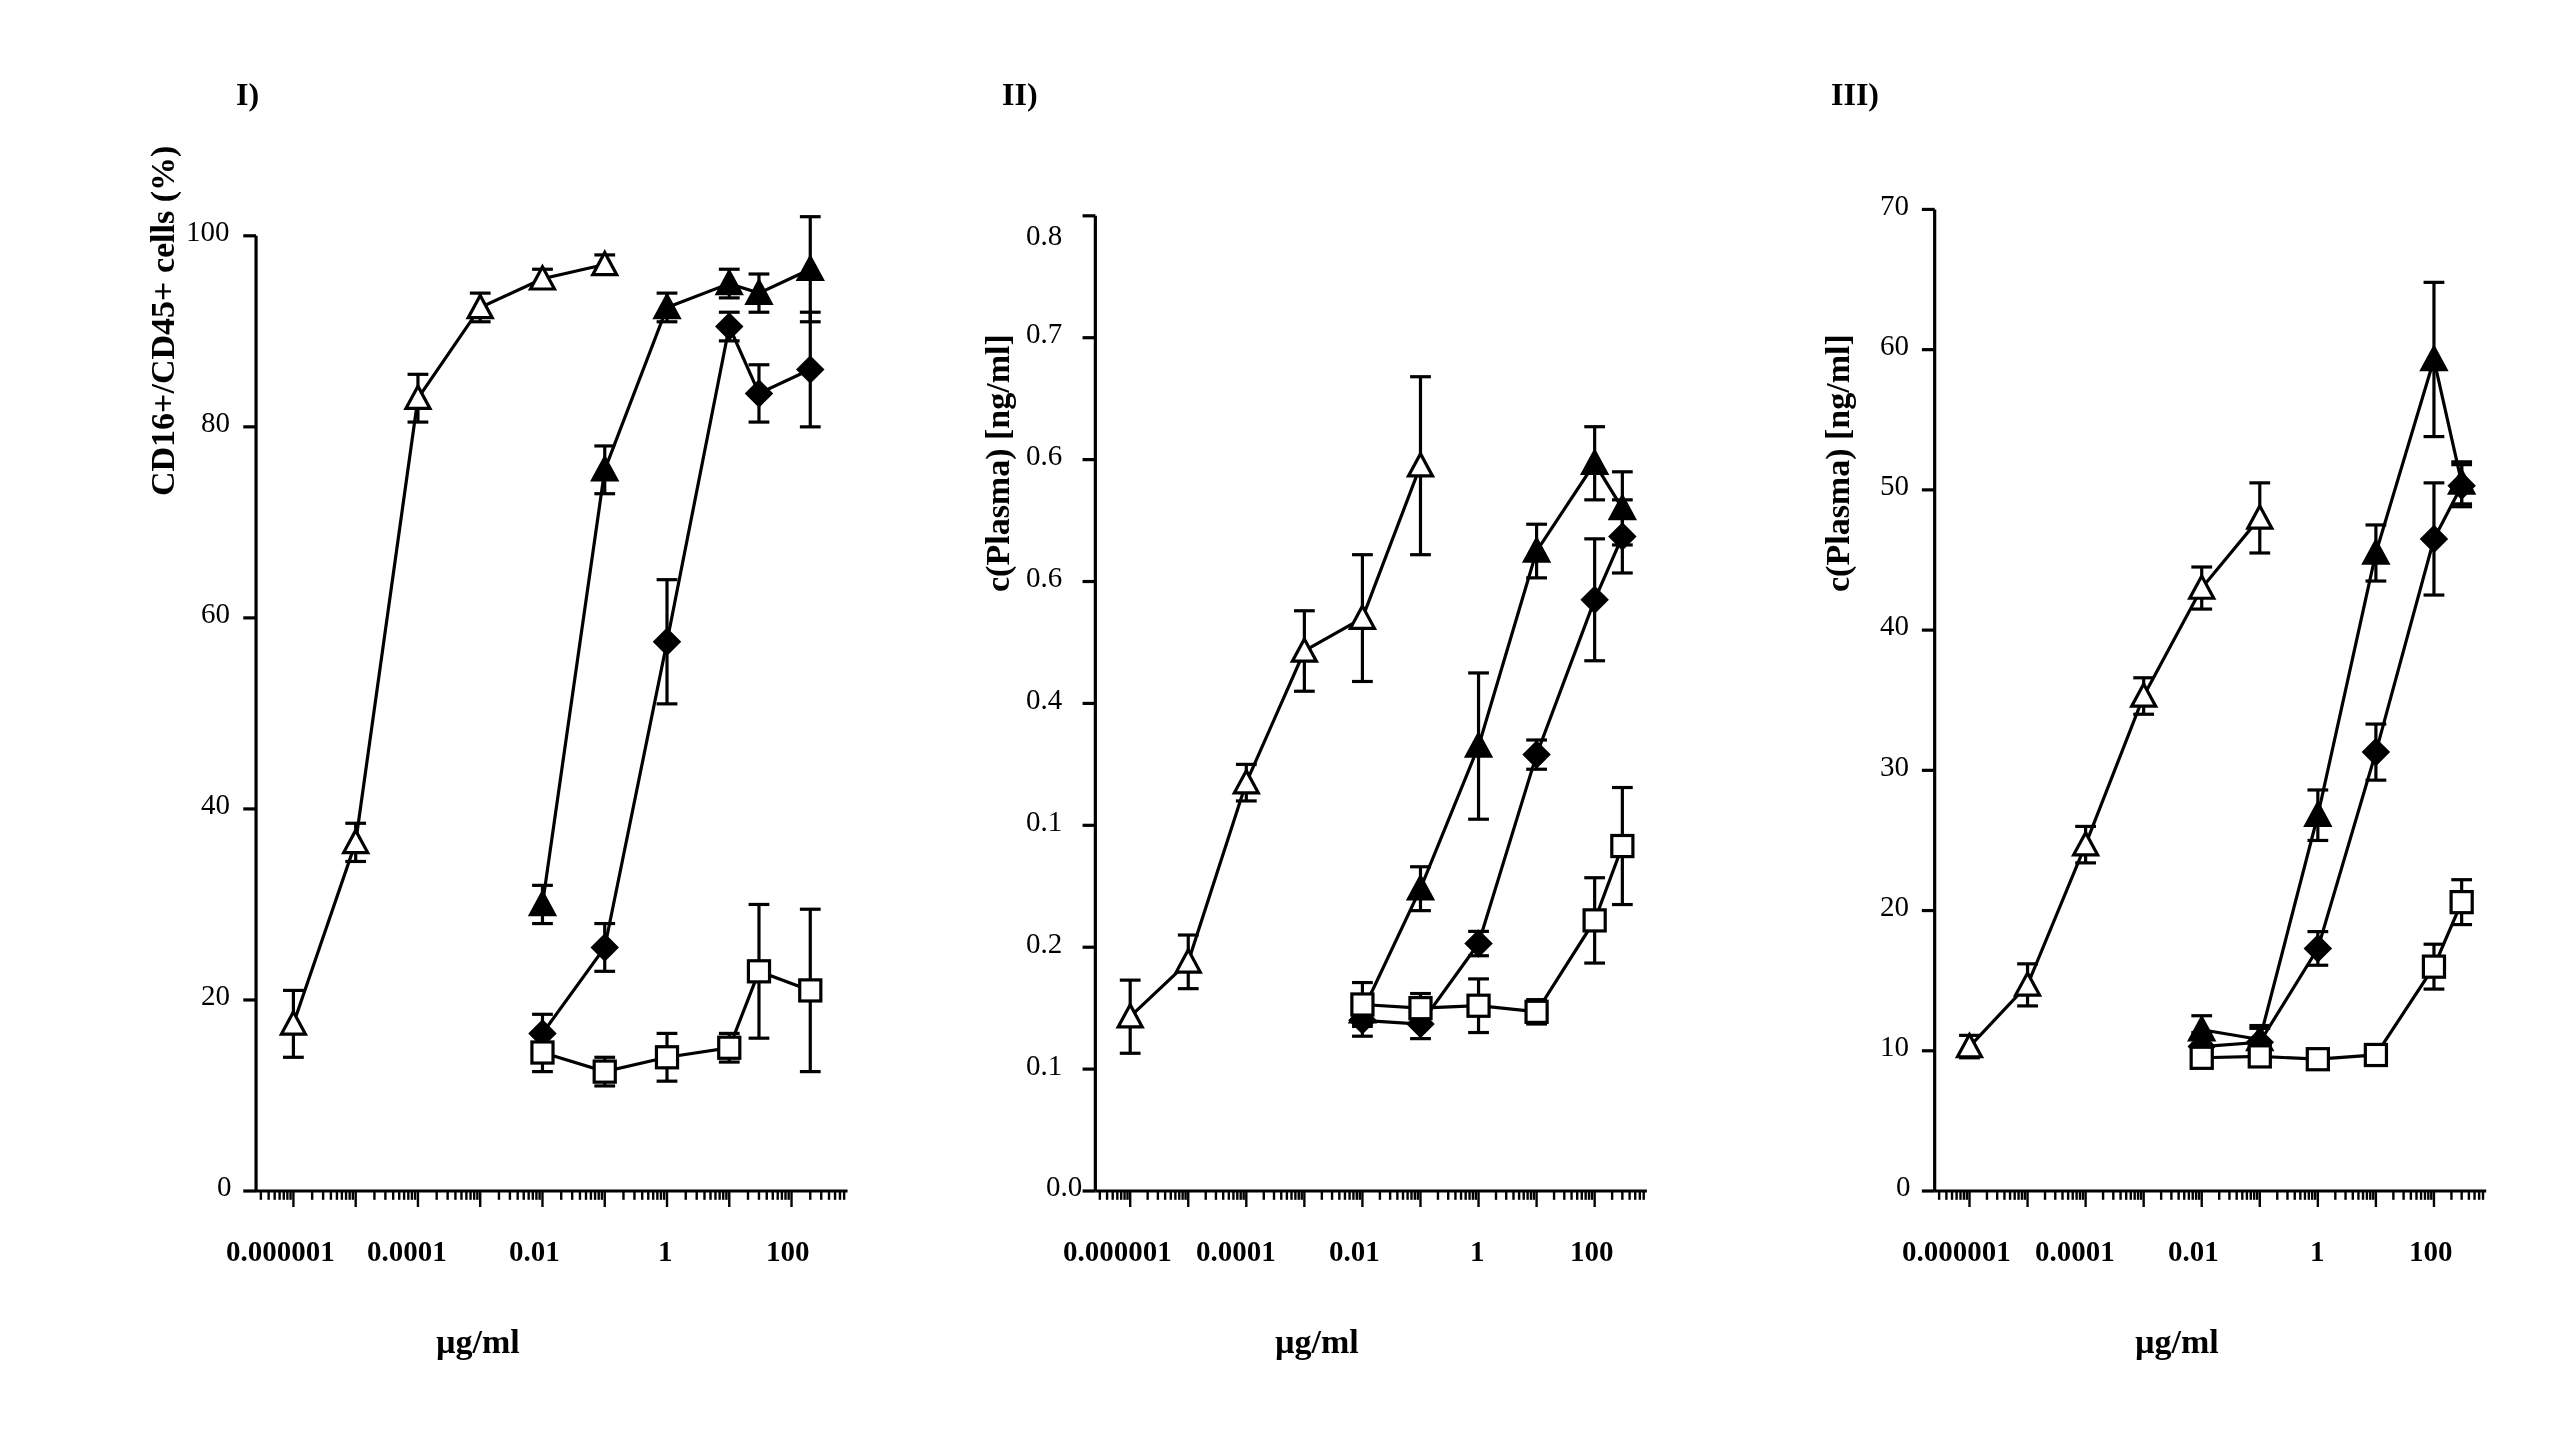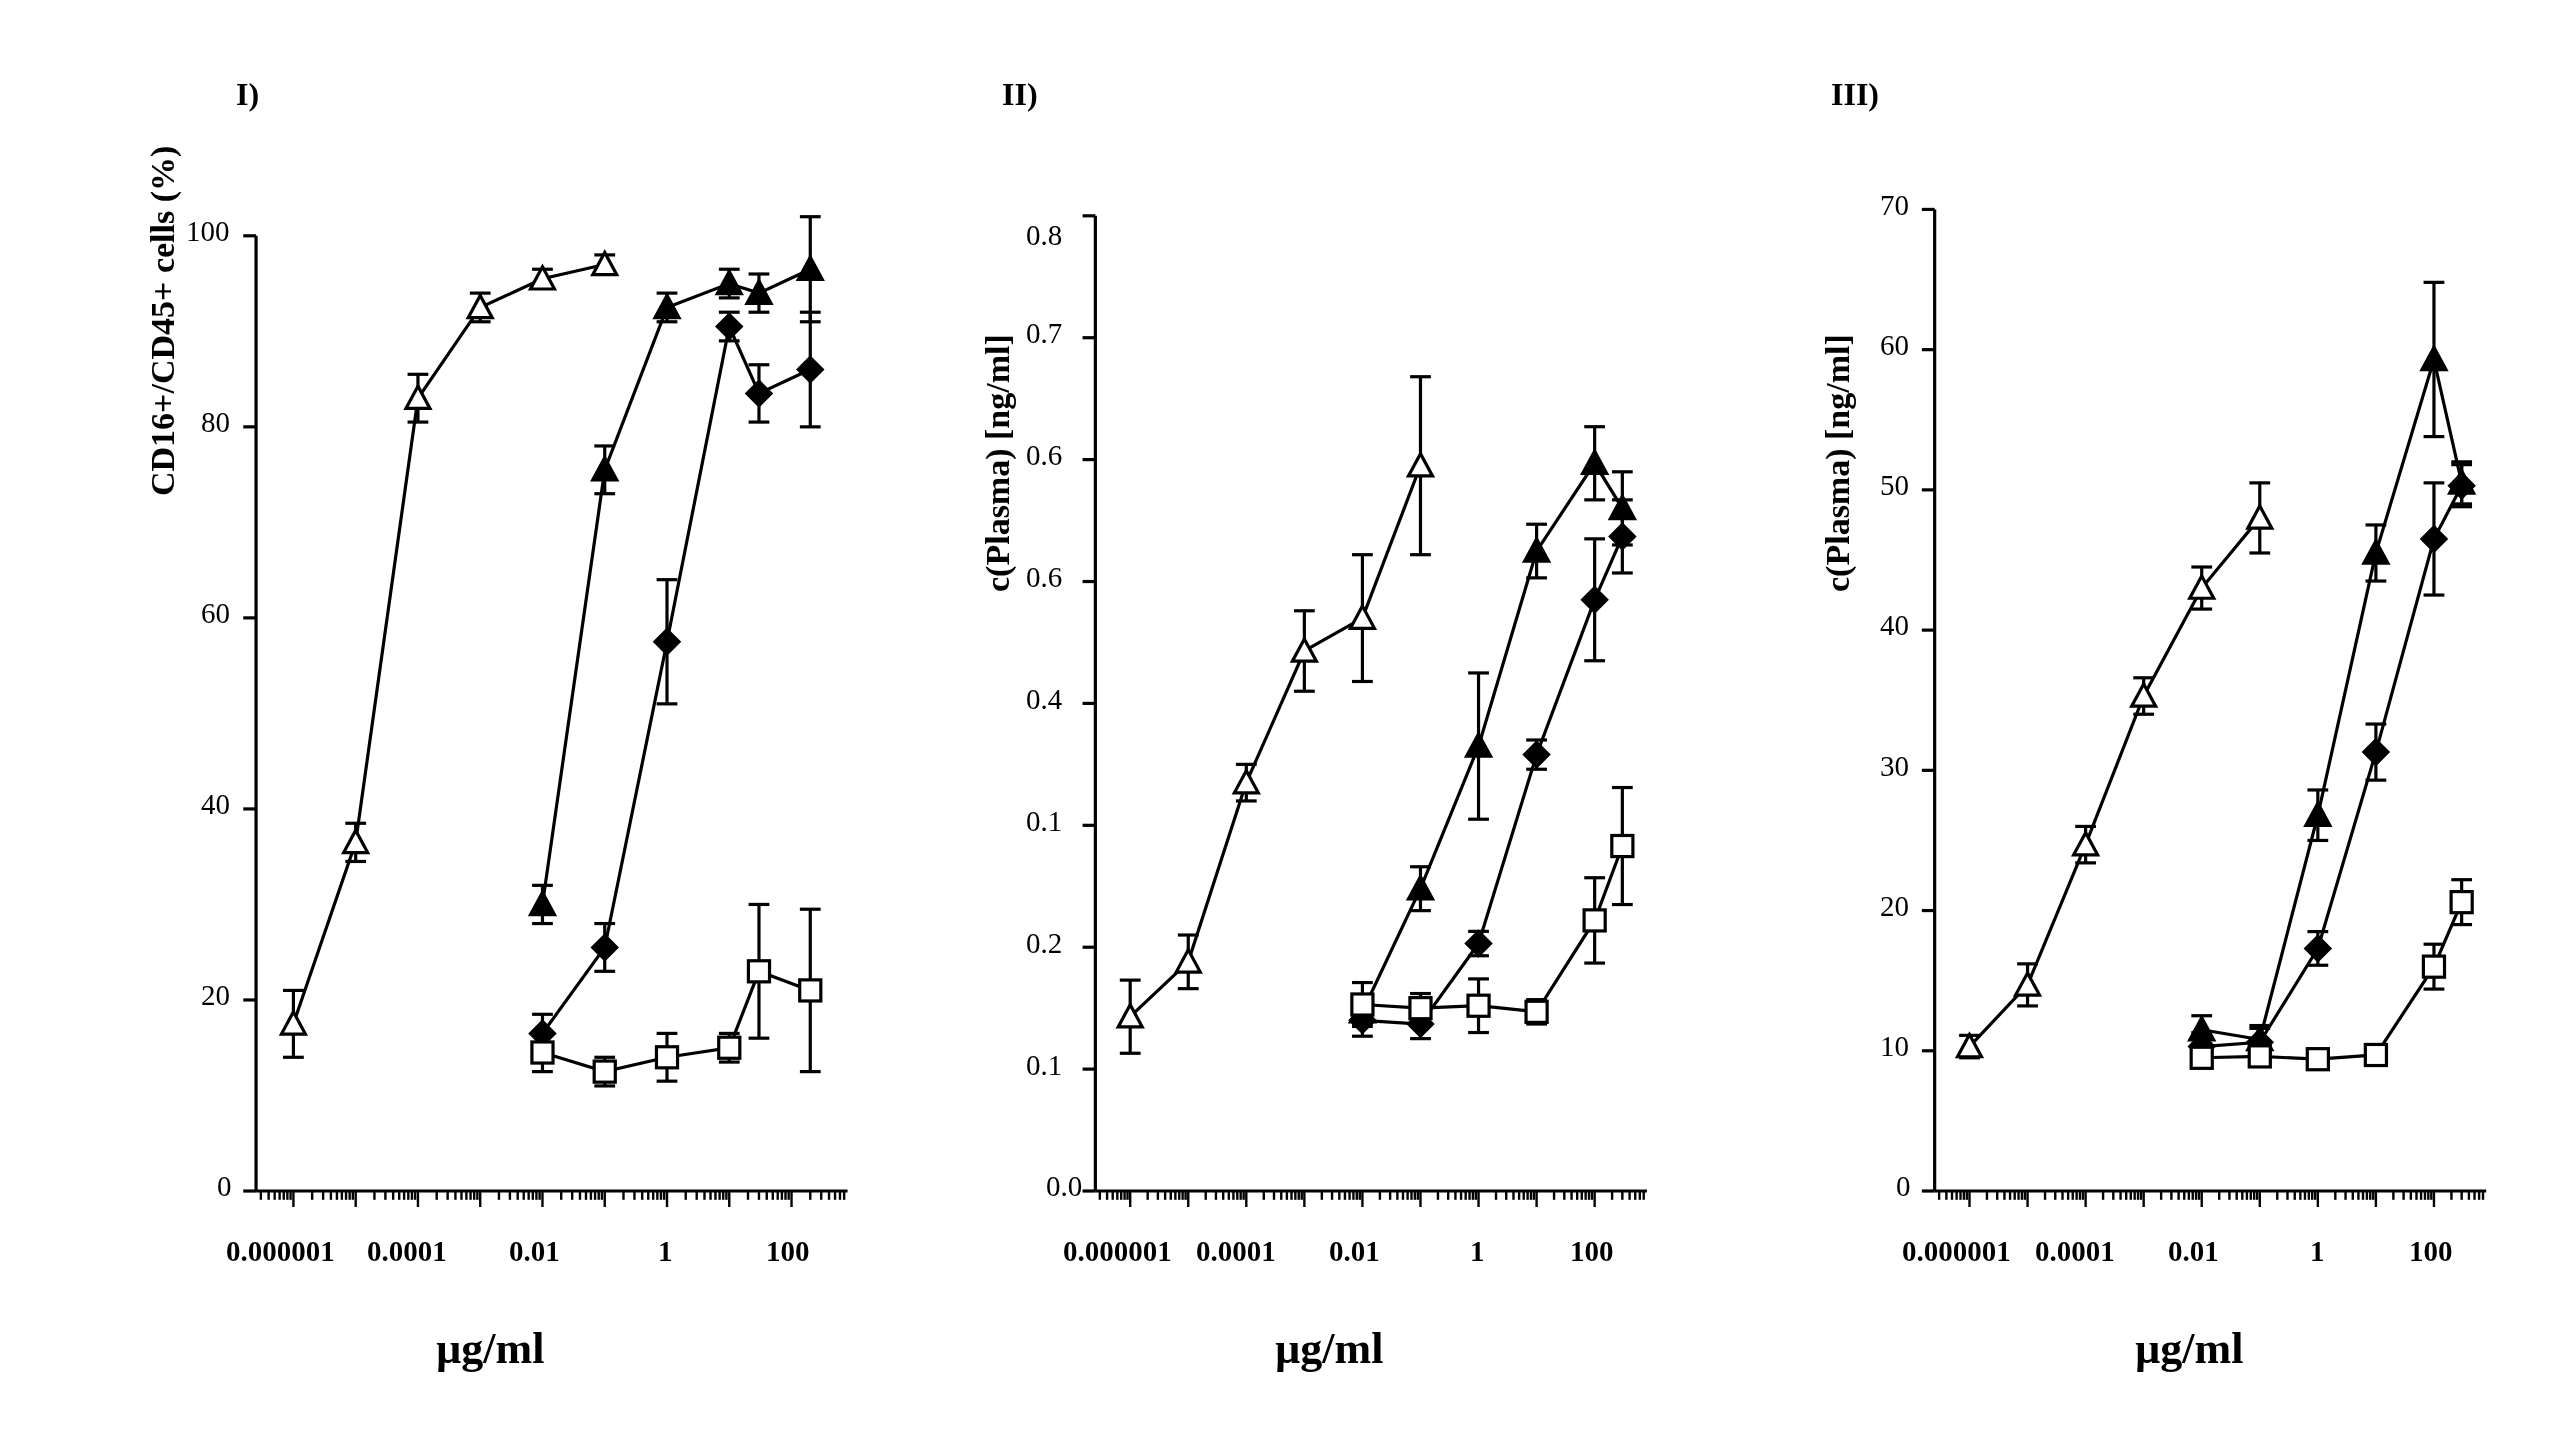--- a/index.html
+++ b/index.html
@@ -1,21 +1,21 @@
 <!DOCTYPE html>
 <html style="font-size:12.8px"><head>
 <meta charset="utf-8">
 <style>
   html,body{margin:0;padding:0;background:#ffffff;}
   body{width:2576px;height:1446px;font-family:"Liberation Serif",serif;color:#000;}
   .sheet{position:relative;width:2576px;height:1446px;}
   .panel{position:absolute;top:0;height:1446px;}
   .panel-label{position:absolute;font-weight:bold;font-size:32px;font-family:"Liberation Serif",serif;}
   .ylabel{position:absolute;font-weight:bold;font-size:34px;transform-origin:0 0;transform:rotate(-90deg);white-space:nowrap;}
-  .xlabel{position:absolute;font-weight:bold;font-size:44px;white-space:nowrap;}
+  .xlabel{position:absolute;font-weight:bold;font-size:34px;white-space:nowrap;}
   .tick-text{position:absolute;font-size:29px;font-family:"Liberation Serif",serif;white-space:nowrap;}
   .xtick-text{position:absolute;font-size:29px;font-weight:bold;font-family:"Liberation Serif",serif;white-space:nowrap;}
   svg{position:absolute;left:0;top:0;overflow:visible;}
 </style>
 </head>
 <body>
 
 <div class="sheet">
 
   <div class="panel" id="panel-0" style="left:0px;width:879px;"></div>

